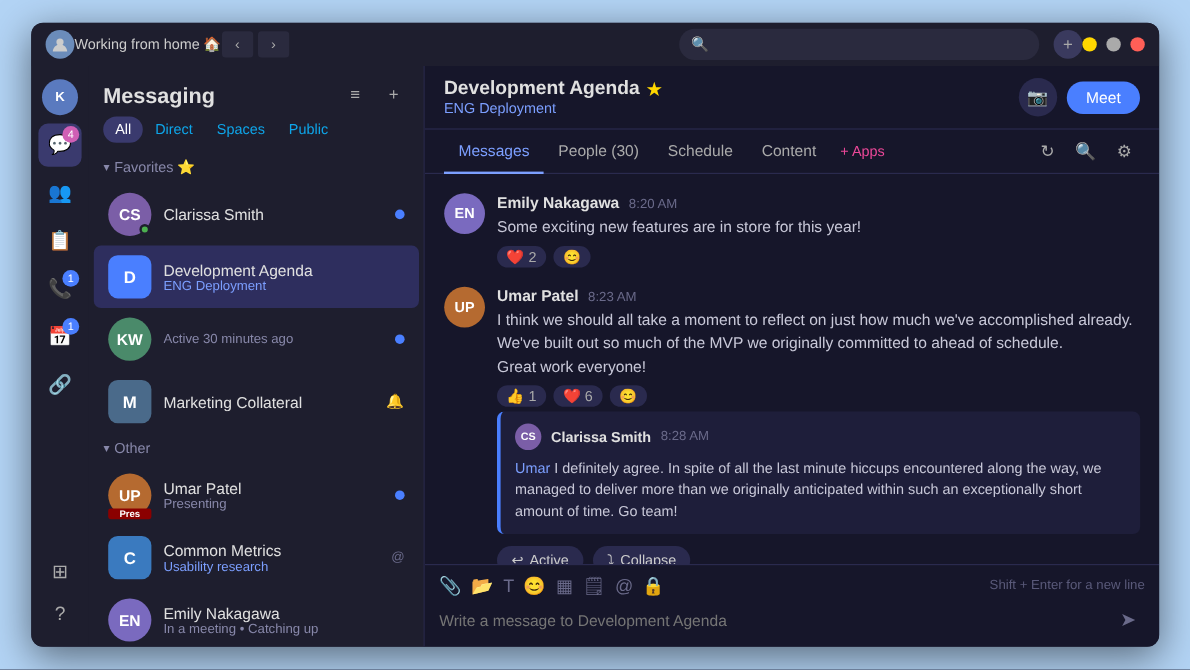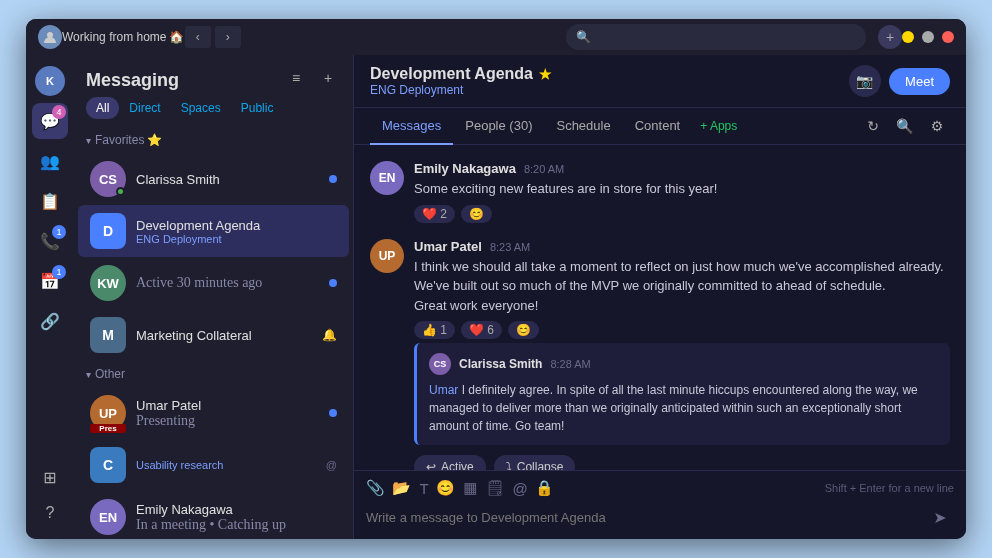--- a/index.html
+++ b/index.html
@@ -270,22 +270,21 @@
     }
     .conv-sub {
       color: #7c9fff;
       font-size: 11px;
       white-space: nowrap;
       overflow: hidden;
       text-overflow: ellipsis;
     }
     .conv-sub-gray {
       color: #8888aa;
-      font-size: 14px;
-      font-family: Liberation Serif, serif;
+      font-size: 11px;
     }
     .conv-mute {
       color: #5a5a7a;
       font-size: 12px;
       margin-left: auto;
     }
 
     
     .right-panel {
       flex: 1;
@@ -343,21 +342,21 @@
       color: #aaa;
       cursor: pointer;
       border-bottom: 2px solid transparent;
       margin-bottom: -1px;
     }
     .chat-tab.active {
       color: #7c9fff;
       border-bottom-color: #7c9fff;
     }
     .chat-tab-add {
-      color: #22c55e; font-size: 12px;
+      color: #ec4899; font-size: 12px;
       padding: 10px 8px; cursor: pointer;
     }
     .chat-tab-actions {
       margin-left: auto;
       display: flex; gap: 6px;
     }
 
     
     .messages-area {
       flex: 1;
@@ -632,20 +631,21 @@
           </div>
           <div class="conv-info">
             <div class="conv-name">Umar Patel</div>
             <div class="conv-sub-gray">Presenting</div>
           </div>
           <div class="unread-dot"></div>
         </div>
         <div class="conv-item">
           <div class="conv-avatar-letter" style="background:#3a7abf;border-radius:8px;">C</div>
           <div class="conv-info">
+            <div class="conv-name">Common Metrics</div>
             <div class="conv-sub">Usability research</div>
           </div>
           <span class="conv-mute" style="font-size:11px;color:#6a6a8a;">@</span>
         </div>
         <div class="conv-item">
           <div class="conv-avatar-wrapper">
             <div class="conv-avatar" style="background:#7a6abf;">EN</div>
           </div>
           <div class="conv-info">
             <div class="conv-name">Emily Nakagawa</div>

